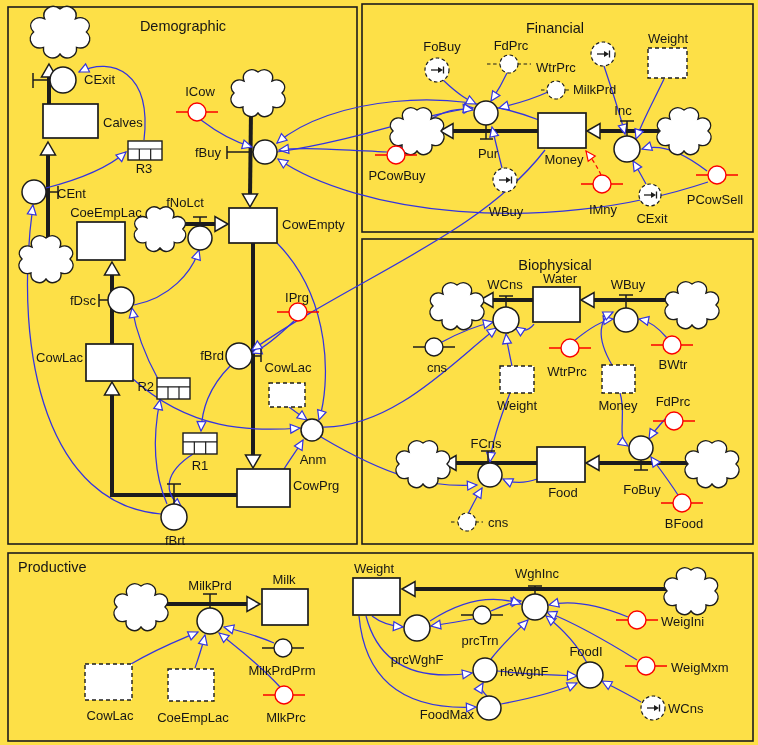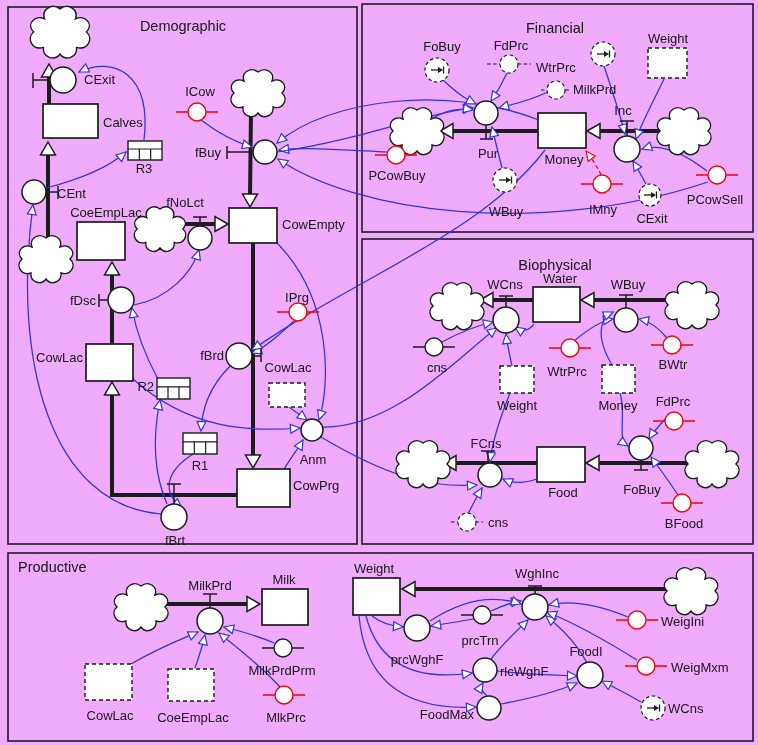--- a/index.html
+++ b/index.html
@@ -1,16 +1,16 @@
 <!DOCTYPE html>
 <html><head>
 <meta charset="utf-8">
 <style>
   html,body{margin:0;padding:0;background:#ffffff;}
-  #stage{width:758px;height:745px;position:relative;background:#f0abfc;}
+  #stage{width:758px;height:745px;position:relative;background:#fde047;}
   svg{display:block;}
   text{font-family:"Liberation Sans", sans-serif;fill:#161616;}
   .nlabel{font-size:13px;}
   .ptitle{font-size:14.5px;}
 </style>
 </head>
 <body>
 
 <div id="stage">
   <svg id="diagram" width="758" height="745" viewBox="0 0 758 745">

